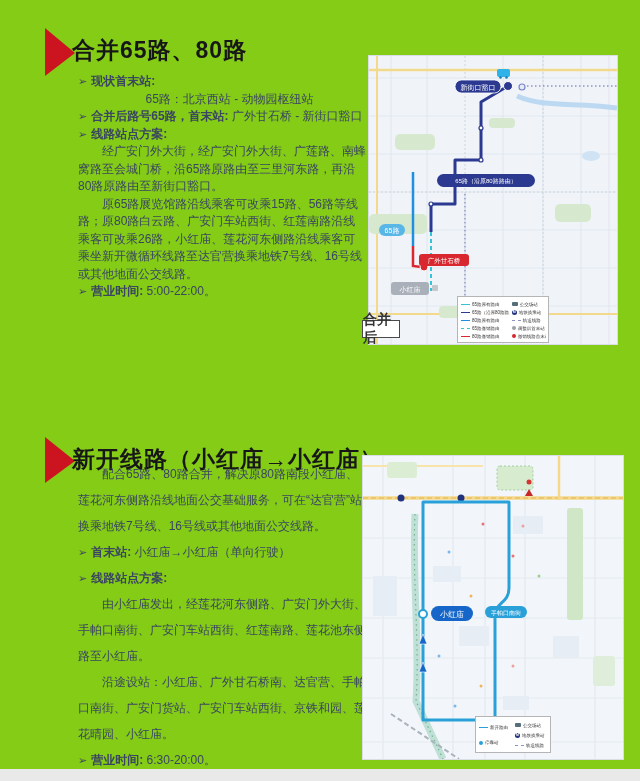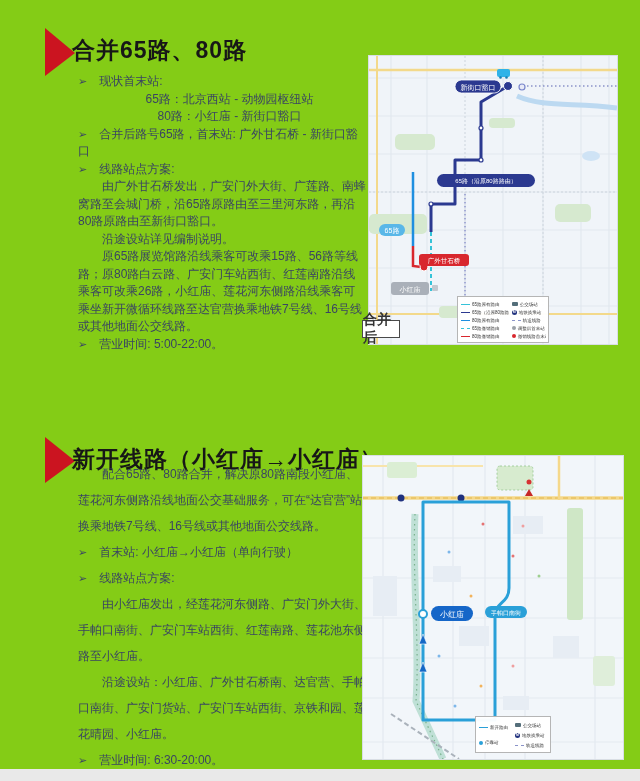--- a/index.html
+++ b/index.html
@@ -14,21 +14,21 @@
   .sec2 .tri{height:46px;}
   .title{position:absolute;left:27px;top:7px;margin:0;font-size:23px;font-weight:700;
          color:#171717;letter-spacing:1px;white-space:nowrap;}
   .textcol{position:absolute;left:33px;width:288px;color:#3a4562;}
   .sec1 .textcol{top:45px;font-size:12px;line-height:17.5px;}
   .sec2 .textcol{top:24px;font-size:12px;line-height:26px;}
   .line{margin:0;}
   .sub{padding-left:15px;text-align:center;}
   .para{margin:0;text-indent:2em;}
   .bl{color:#3a4562;margin-right:4px;font-size:11px;}
-  .lbl{font-weight:400;margin-left:8px;}
+  .lbl{font-weight:700;}
   
   .map{position:absolute;border:1px solid #d9dee4;background:#f0f4f9;box-sizing:border-box;}
   .map1{left:368px;top:55px;width:250px;height:290px;}
   .map2{left:362px;top:455px;width:262px;height:305px;}
   .map svg{display:block;}
   .maptag{position:absolute;left:362px;top:320px;width:38px;height:18px;background:#fff;
           border:1.5px solid #4a4a4a;color:#333;font-size:14px;font-weight:700;
           display:flex;align-items:center;justify-content:center;box-sizing:border-box;z-index:5;}
   
   .legend{position:absolute;background:rgba(255,255,255,.97);border:1px solid #b5b5b5;
@@ -52,25 +52,23 @@
 <body>
 
 <div class="page">
 
   <section class="sec sec1">
     <div class="tri"></div>
     <h1 class="title">合并65路、80路</h1>
     <div class="textcol">
       <p class="line"><span class="bl">➢</span><span class="lbl">现状首末站:</span></p>
       <p class="line sub">65路：北京西站 - 动物园枢纽站</p>
-      <p class="line sub">80路：小红庙 - 新街口豁口</p>
       <p class="line"><span class="bl">➢</span><span class="lbl">合并后路号65路，首末站:</span> <span>广外甘石桥 - 新街口豁口</span></p>
       <p class="line"><span class="bl">➢</span><span class="lbl">线路站点方案:</span></p>
-      <p class="para">由广外甘石桥发出，广安门外大街、广莲路、南蜂窝路至会城门桥，沿65路原路由至三里河东路，再沿80路原路由至新街口豁口。</p>
-      <p class="para">沿途设站详见编制说明。</p>
+      <p class="para">经广安门外大街，经广安门外大街、广莲路、南蜂窝路至会城门桥，沿65路原路由至三里河东路，再沿80路原路由至新街口豁口。</p>
       <p class="para">原65路展览馆路沿线乘客可改乘15路、56路等线路；原80路白云路、广安门车站西街、红莲南路沿线乘客可改乘26路，小红庙、莲花河东侧路沿线乘客可乘坐新开微循环线路至达官营换乘地铁7号线、16号线或其他地面公交线路。</p>
       <p class="line"><span class="bl">➢</span><span class="lbl">营业时间:</span> <span>5:00-22:00。</span></p>
     </div>
   </section>
 
   <div class="map map1">
     <svg width="248" height="288" viewBox="0 0 248 288">
       <rect x="0" y="0" width="248" height="288" fill="#f0f4f9"></rect>
 
       <g stroke="#e2e8ef" stroke-width="1.2">

